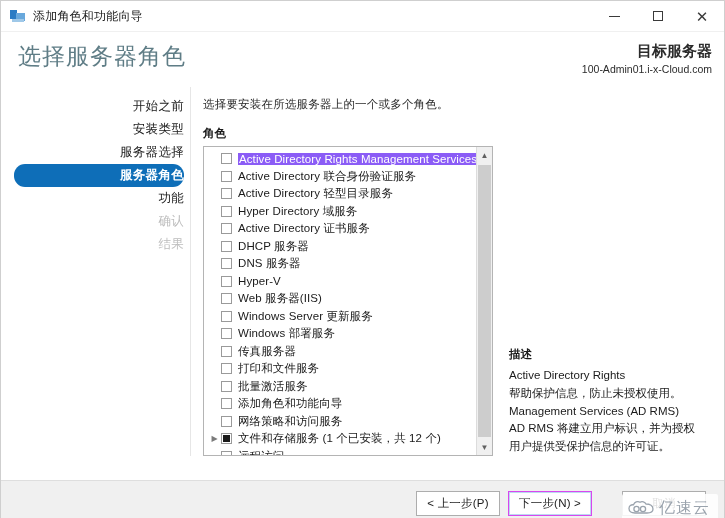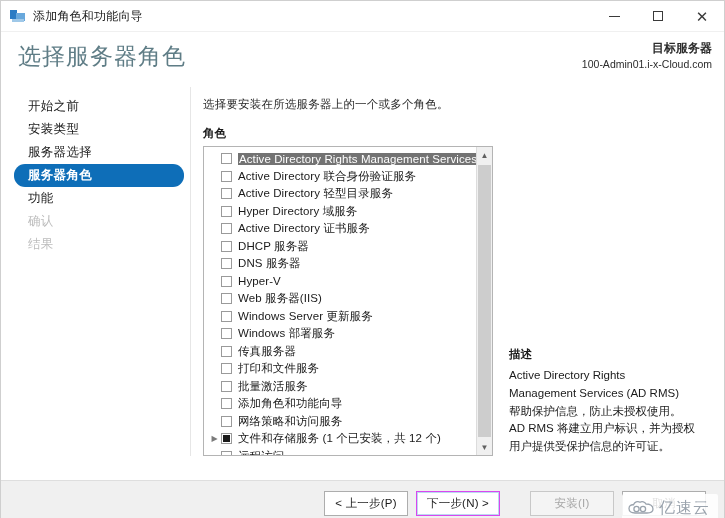--- a/index.html
+++ b/index.html
@@ -67,38 +67,38 @@
   }
   .page-heading {
     position: absolute; left: 17px; top: 9px;
     font-size: 23px; color: #5f7d86;
     letter-spacing: 1px; white-space: nowrap;
   }
   .target-server {
     position: absolute; right: 12px; top: 8px;
     text-align: right; line-height: 1.45;
   }
-  .target-server .ts-label { font-size: 12px; color: #2b2b2b; font-weight: bold; }
+  .target-server .ts-label { font-size: 15px; color: #2b2b2b; font-weight: bold; }
   .target-server .ts-value { font-size: 10.5px; color: #2b2b2b; }
 
   
   .body-area { flex: 1 1 auto; display: flex; position: relative; background: #ffffff; }
 
   
   .nav-pane {
     width: 190px; min-width: 190px;
     padding-top: 8px;
     background: #ffffff;
     border-right: 1px solid #e6e6e6;
   }
   .nav-item {
     height: 23px; line-height: 23px;
     margin: 0 6px 0 13px; padding-left: 14px;
     font-size: 12.5px; color: #1a1a1a;
-    white-space: nowrap; letter-spacing: 0.3px;
+    white-space: nowrap; letter-spacing: 0.3px; text-align: right;
   }
   .nav-item.selected { background: #0e6eb8; color: #ffffff; font-weight: bold; border-radius: 11px; }
   .nav-item.disabled { color: #bdbdbd; }
 
   
   .main-pane { flex: 1 1 auto; position: relative; padding: 8px 10px 0 12px; }
   .instruction { font-size: 11.5px; color: #2b2b2b; margin: 2px 0 14px 0; letter-spacing: 0.2px; }
   .columns { display: flex; gap: 12px; align-items: flex-end; }
   .col-roles { width: 290px; min-width: 290px; }
   .col-desc { flex: 1 1 auto; padding-left: 4px; }
@@ -129,21 +129,21 @@
     width: 11px; height: 11px; min-width: 11px;
     border: 1px solid #9a9a9a; background: #ffffff;
     margin-right: 6px; position: relative;
   }
   .cb.partial::after {
     content: ""; position: absolute;
     left: 1px; top: 1px; right: 1px; bottom: 1px;
     background: #1a1a1a;
   }
   .role-label { font-size: 11.5px; color: #1a1a1a; letter-spacing: 0.1px; }
-  .role-row.selected .role-label { background: #737373; color: #ffffff; padding: 0 1px; }
+  .role-row.selected .role-label { background: #8b5cf6; color: #ffffff; padding: 0 1px; }
 
   
   .vscroll {
     width: 16px; min-width: 16px;
     background: #f0f0f0;
     border-left: 1px solid #dcdcdc;
     display: flex; flex-direction: column;
   }
   .sb-arrow {
     height: 16px; background: #f0f0f0;
@@ -348,36 +348,35 @@
                 <span>▼</span>
               </div>
             </div>
           </div>
         </div>
 
         <div class="col-desc">
           <div class="col-label">描述</div>
           <div class="desc-body" id="desc-body">
               <div>Active Directory Rights</div>
+              <div>帮助保护信息，防止未授权使用。</div>
               <div>Management Services (AD RMS)</div>
-              <div>帮助保护信息，防止未授权使用。</div>
               <div>AD RMS 将建立用户标识，并为授权</div>
               <div>用户提供受保护信息的许可证。</div>
             </div>
         </div>
 
       </div>
     </div>
   </div>
 
   <div class="footer">
     <div class="btn">&lt; 上一步(P)</div>
     <div class="btn default">下一步(N) &gt;</div>
     <div class="btn-gap"></div>
-    <div class="btn disabled">安装(I)</div>
     <div class="btn">取消</div>
 
     <div class="watermark">
       <svg class="wm-logo" viewBox="0 0 26 17">
         <path d="M7 13 C3 13 1 11 1 8.5 C1 6 3 4.5 5.5 4.8 C6.5 2 9.5 0.8 12 2.2 C14 1 17 1.8 18 4 C22 4 25 6 25 9 C25 11.8 22.5 13 19 13 Z" fill="none" stroke="#9aa3ad" stroke-width="1.3"></path>
         <circle cx="8.5" cy="9" r="2.6" fill="none" stroke="#9aa3ad" stroke-width="1.3"></circle>
         <circle cx="15" cy="9" r="2.6" fill="none" stroke="#9aa3ad" stroke-width="1.3"></circle>
       </svg>
       <span class="wm-text">亿速云</span>
     </div>

